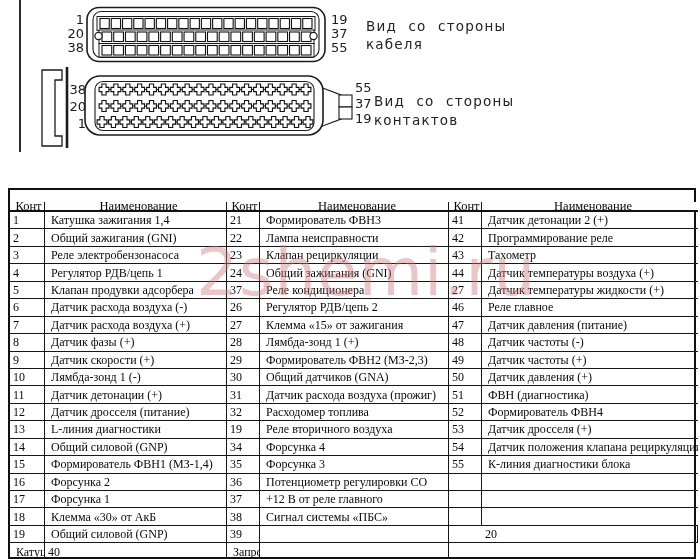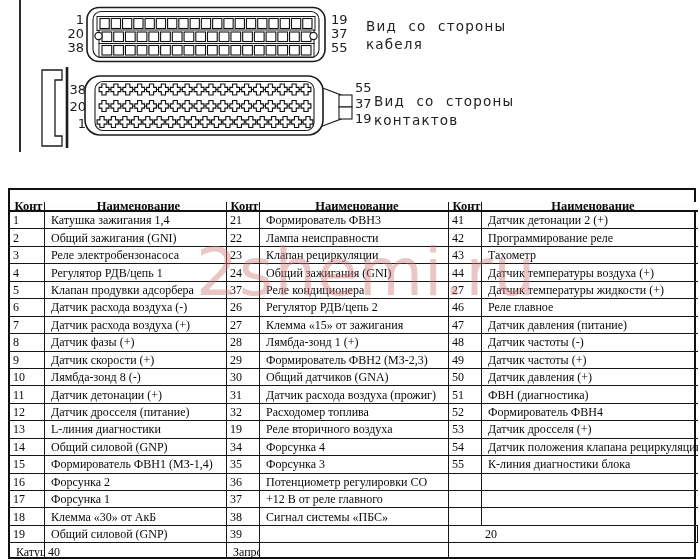--- a/index.html
+++ b/index.html
@@ -28,21 +28,21 @@
     grid-template-rows:22px repeat(20, 17.45px);
     border:2px solid #111; background:#fff;
   }
   .cell {
     border-right:1px solid #161616; border-bottom:1px solid #161616;
     font-size:12px; color:#090909; display:flex; align-items:center;
     white-space:nowrap; overflow:hidden; line-height:1;
   }
   .cell.last-col { border-right:none; }
   .hdr {
-    font-weight:bold; font-size:12.5px; justify-content:center;
+    font-weight:normal; font-size:12.5px; justify-content:center;
     border-bottom:2px solid #111; background:#fdfdfd;margin-top:12px;
   }
   .pin-cell { padding-left:3px; }
   .name-cell { padding-left:6px; }
 </style>
 </head>
 <body>
 
 <div id="page">
 
@@ -261,21 +261,21 @@
       <div class="cell name-cell">Лямбда-зонд 1 (+)</div>
       <div class="cell pin-cell">48</div>
       <div class="cell name-cell last-col">Датчик частоты (-)</div>
       <div class="cell pin-cell">9</div>
       <div class="cell name-cell">Датчик скорости (+)</div>
       <div class="cell pin-cell">29</div>
       <div class="cell name-cell">Формирователь ФВН2 (МЗ-2,3)</div>
       <div class="cell pin-cell">49</div>
       <div class="cell name-cell last-col">Датчик частоты (+)</div>
       <div class="cell pin-cell">10</div>
-      <div class="cell name-cell">Лямбда-зонд 8 (-)</div>
+      <div class="cell name-cell">Лямбда-зонд 1 (-)</div>
       <div class="cell pin-cell">30</div>
       <div class="cell name-cell">Общий датчиков (GNA)</div>
       <div class="cell pin-cell">50</div>
       <div class="cell name-cell last-col">Датчик давления (+)</div>
       <div class="cell pin-cell">11</div>
       <div class="cell name-cell">Датчик детонации (+)</div>
       <div class="cell pin-cell">31</div>
       <div class="cell name-cell">Датчик расхода воздуха (прожиг)</div>
       <div class="cell pin-cell">51</div>
       <div class="cell name-cell last-col">ФВН (диагностика)</div>

